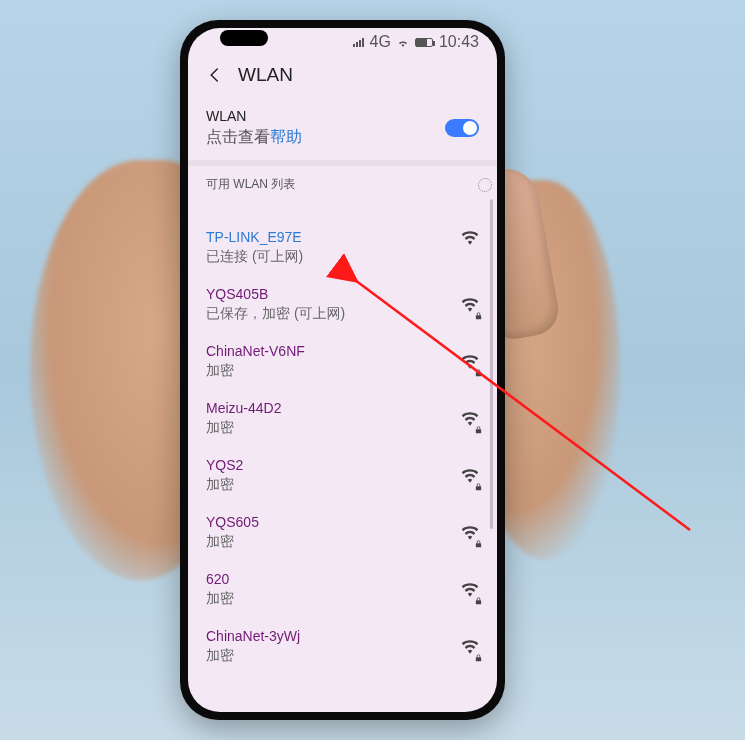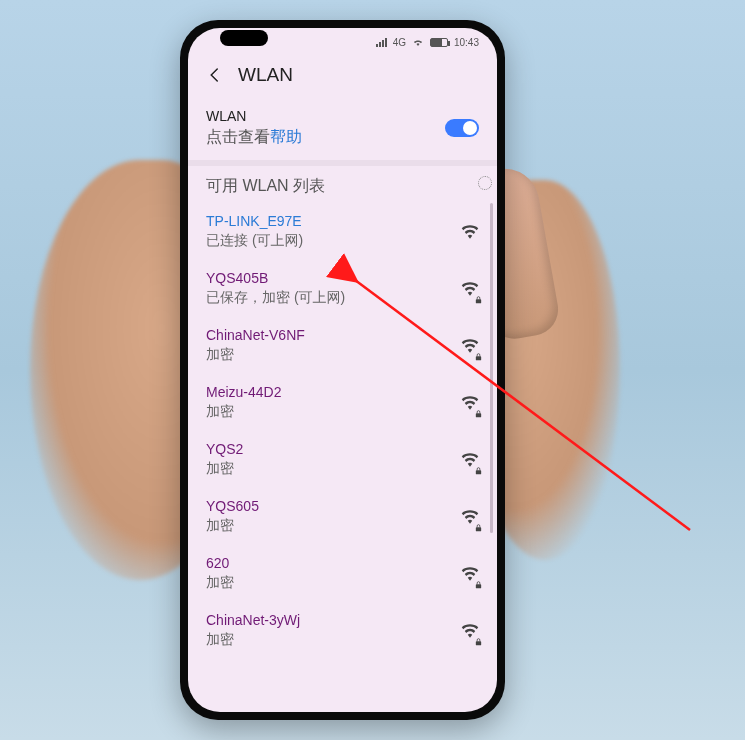--- a/index.html
+++ b/index.html
@@ -42,21 +42,21 @@
     border-radius: 10px;
     z-index: 50;
   }
   
   .statusbar {
     height: 28px;
     display: flex;
     align-items: center;
     justify-content: flex-end;
     padding: 0 18px;
-    font-size: 10px;
+    font-size: 16px;
     color: #555;
     gap: 6px;
   }
   .statusbar .sig { display:flex; align-items:flex-end; gap:1px; }
   .statusbar .sig span { width:2px; background:#555; display:inline-block; }
   .statusbar .battery {
     width: 18px; height: 9px; border:1px solid #555; border-radius:2px; position:relative;
   }
   .statusbar .battery::after {
     content:""; position:absolute; right:-3px; top:2px; width:2px; height:5px; background:#555;
@@ -90,36 +90,36 @@
   }
   .toggle::after {
     content:""; position:absolute; right:2px; top:2px; width:14px; height:14px; border-radius:50%; background:#fff;
   }
   .chev { color:#888; font-size:13px; }
 
   .divider { height:6px; background:#eaddea; }
 
   .listhead {
     padding: 10px 5px 6px 18px;
-    display:flex; justify-content:space-between;
-    font-size:16px; color:#555;
+    display:flex; align-items:center; justify-content:space-between;
+    font-size:12px; color:#555;
   }
   .spinner {
     width:14px; height:14px; border:1.5px dotted #888; border-radius:50%;
   }
 
   .list { flex:1; overflow-y:auto; position:relative; }
   .list::-webkit-scrollbar { width:0; }
   .row {
     padding: 10px 18px;
     display:flex; align-items:center; justify-content:space-between;
   }
   .row .labels { display:flex; flex-direction:column; gap:3px; }
   .row .name { font-size:14px; color:#701a75; }
-  .row .name.blue { color:#2b7bd6; }
+  .row .name.blue { color:#2b7bd6;margin-top:20px; }
   .row .status { font-size:14px; color:#666; }
   .wifi { position:relative; width:18px; height:14px; }
   .wifi svg { width:18px; height:14px; }
   .lock {
     position:absolute; right:-3px; bottom:-2px; width:7px; height:8px;
   }
   .lock svg { width:100%; height:100%; }
 
   .scrolltrack {
     position:absolute; right:4px; top:0; width:3px; height:330px; background:#c8b8c8; border-radius:2px;

